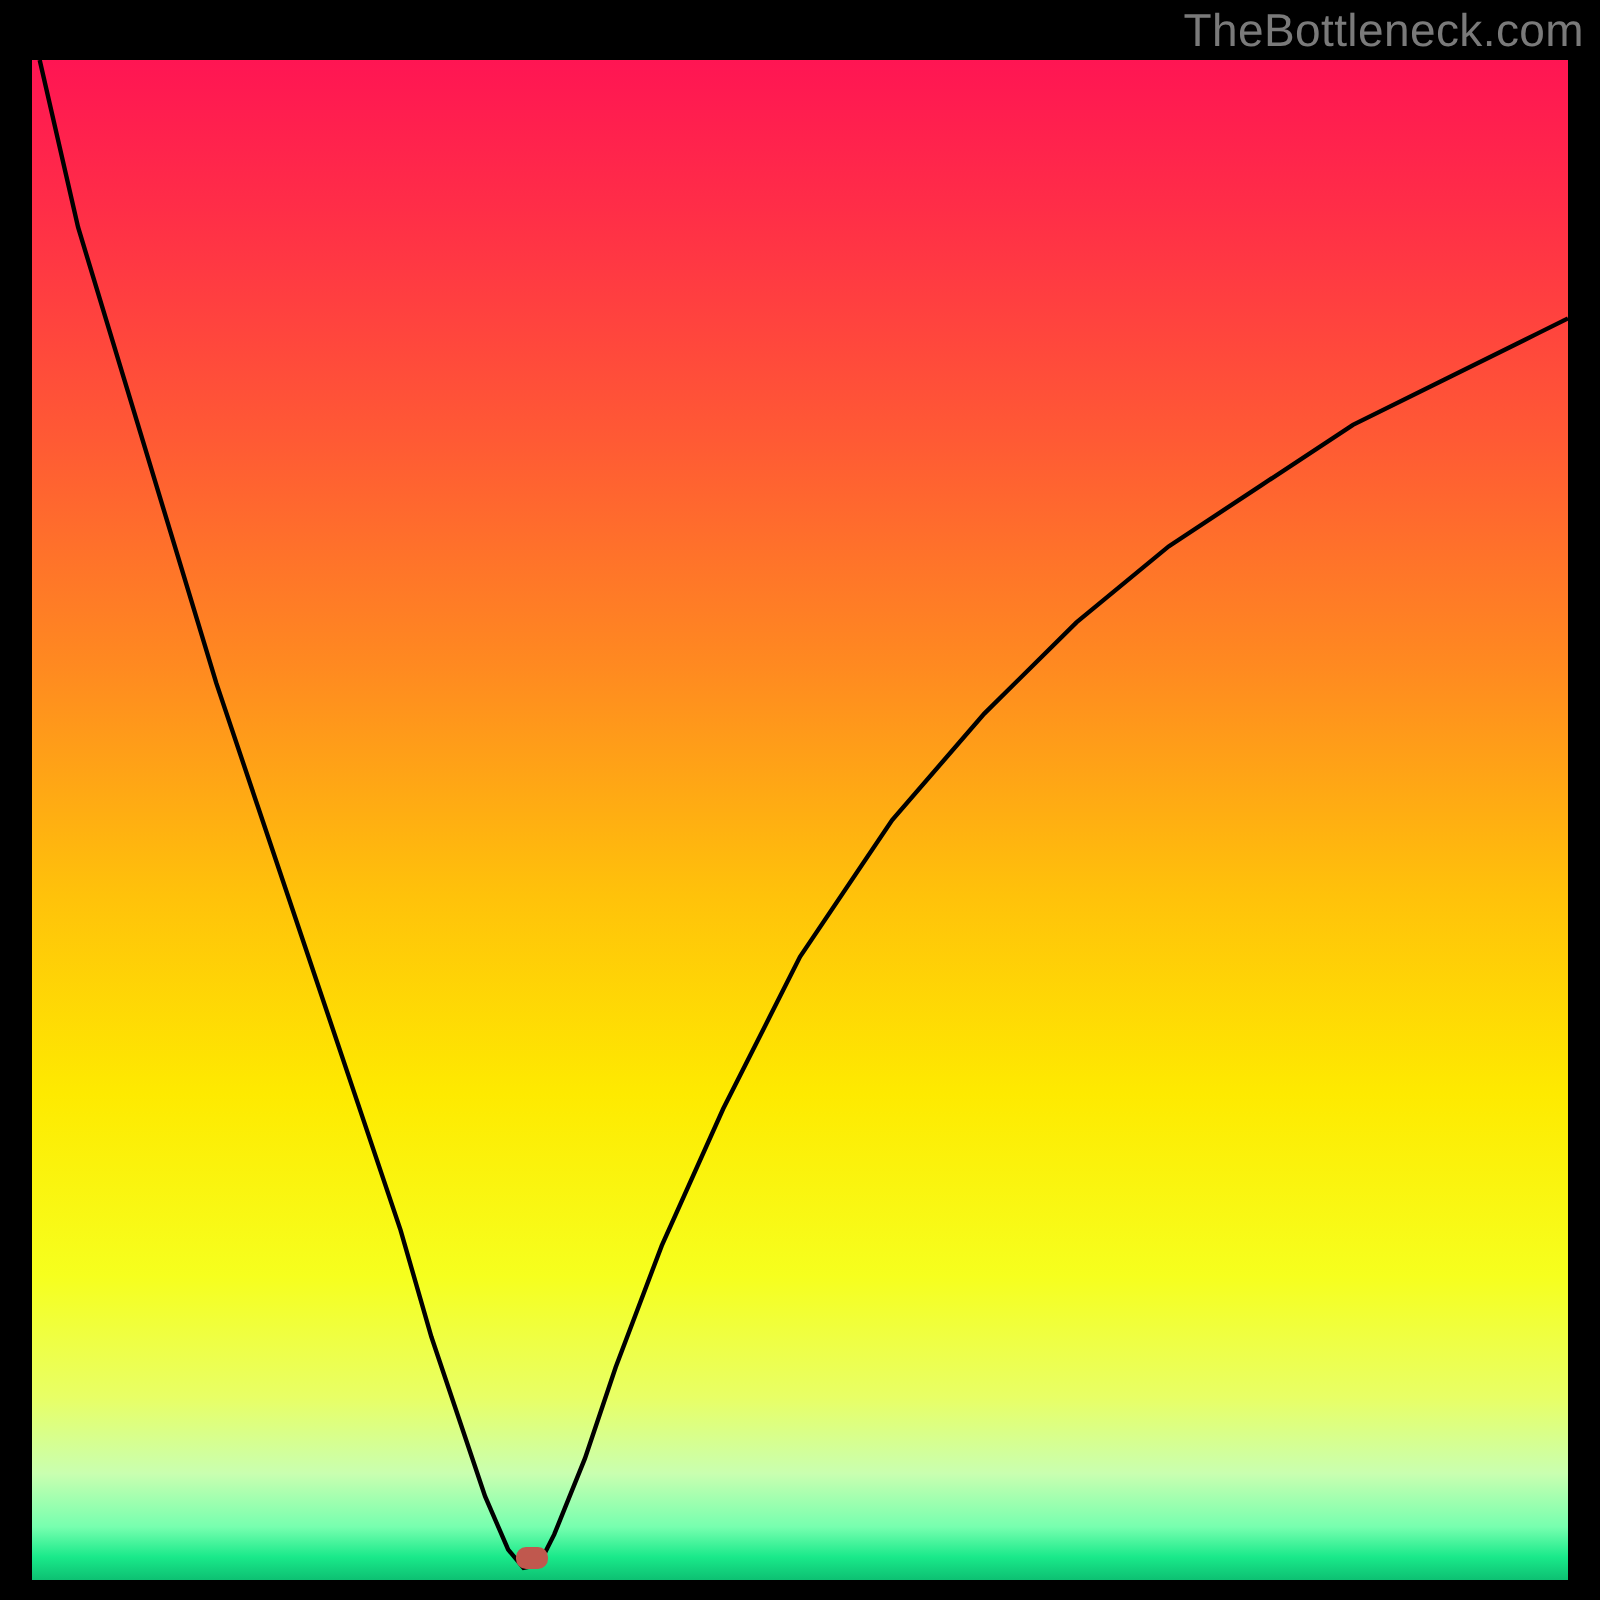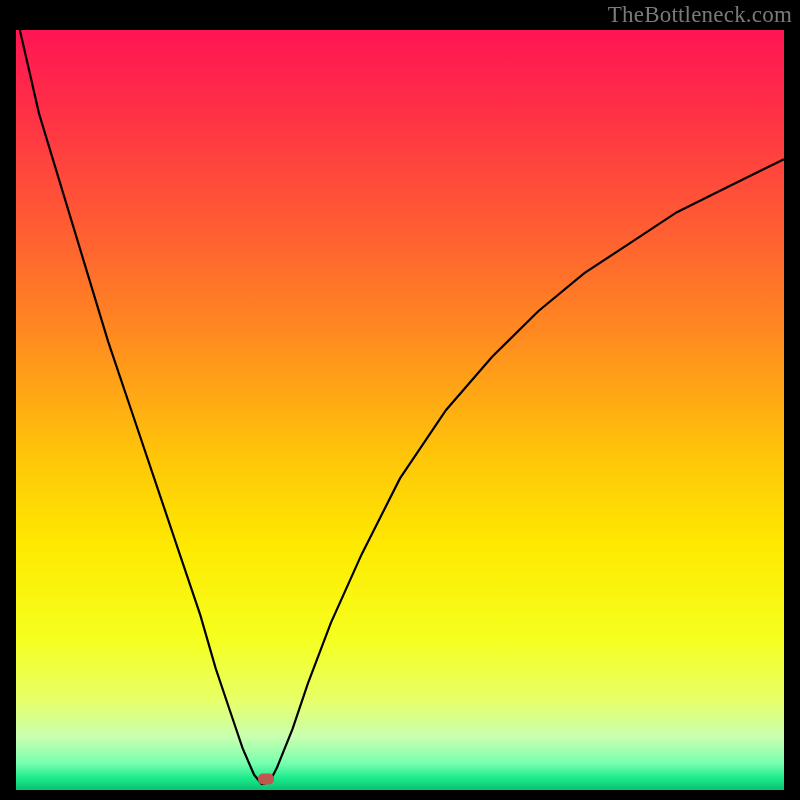--- a/index.html
+++ b/index.html
@@ -8,21 +8,20 @@
     width: 800px;
     height: 800px;
     background: #000000;
     overflow: hidden;
     font-family: Arial, Helvetica, sans-serif;
   }
   .canvas-wrap {
     position: relative;
     width: 800px;
     height: 800px;
-    font-family: Liberation Serif, serif;
   }
   .attribution {
     position: absolute;
     top: 2px;
     right: 8px;
     color: #7a7a7a;
     font-size: 23px;
     font-weight: 400;
     letter-spacing: 0.2px;
   }

